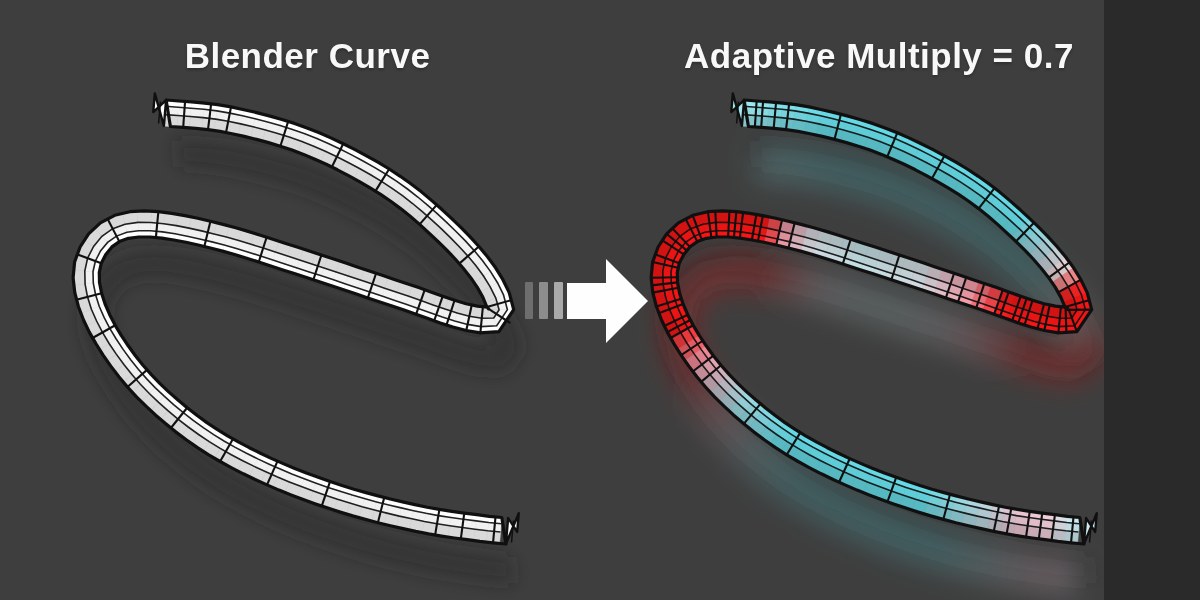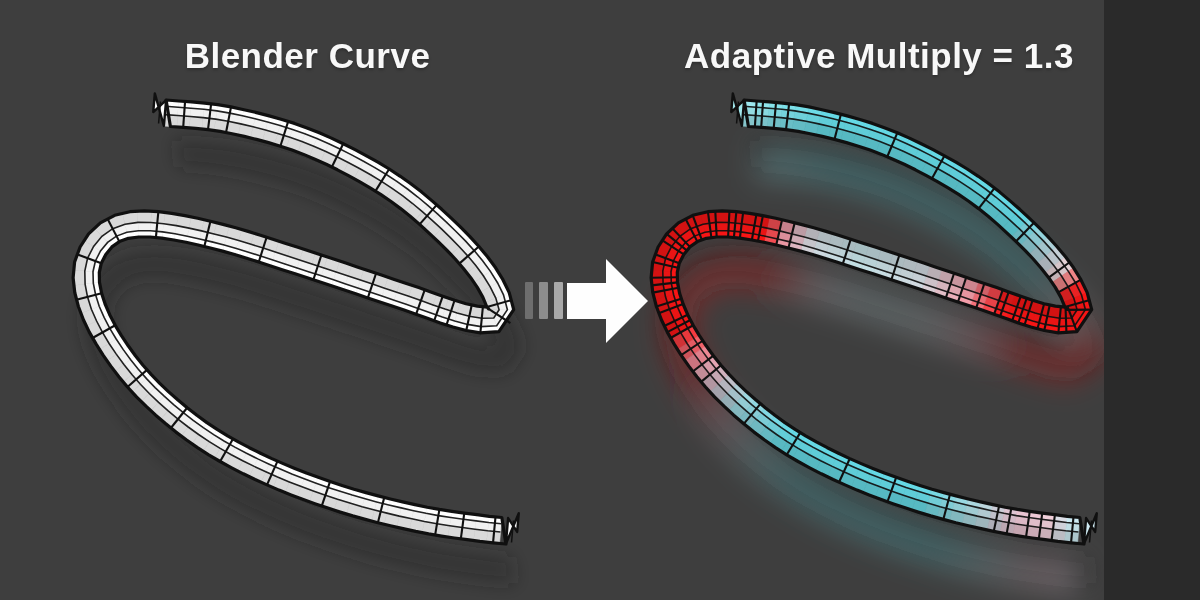--- a/index.html
+++ b/index.html
@@ -868,14 +868,14 @@
         <line x1="1073.4997548901538" y1="516.9489046039856" x2="1071.0290537035962" y2="542.8312467632019" stroke="#101010" stroke-width="2.1"></line>
       </g>
       <g>
         <rect x="525" y="282" width="8" height="37" fill="#6e6e6e" rx="1"></rect>
         <rect x="539" y="282" width="9" height="37" fill="#8d8d8d" rx="1"></rect>
         <rect x="554" y="282" width="9" height="37" fill="#a9a9a9" rx="1"></rect>
         <polygon points="567,283 606,283 606,259 648,301 606,343 606,319 567,319" fill="#fefefe"></polygon>
       </g>
     </svg>
   <div class="panel-title left">Blender Curve</div>
-  <div class="panel-title right">Adaptive Multiply = 1.3</div>
+  <div class="panel-title right">Adaptive Multiply = 0.7</div>
 </div>
 
 </body></html>

